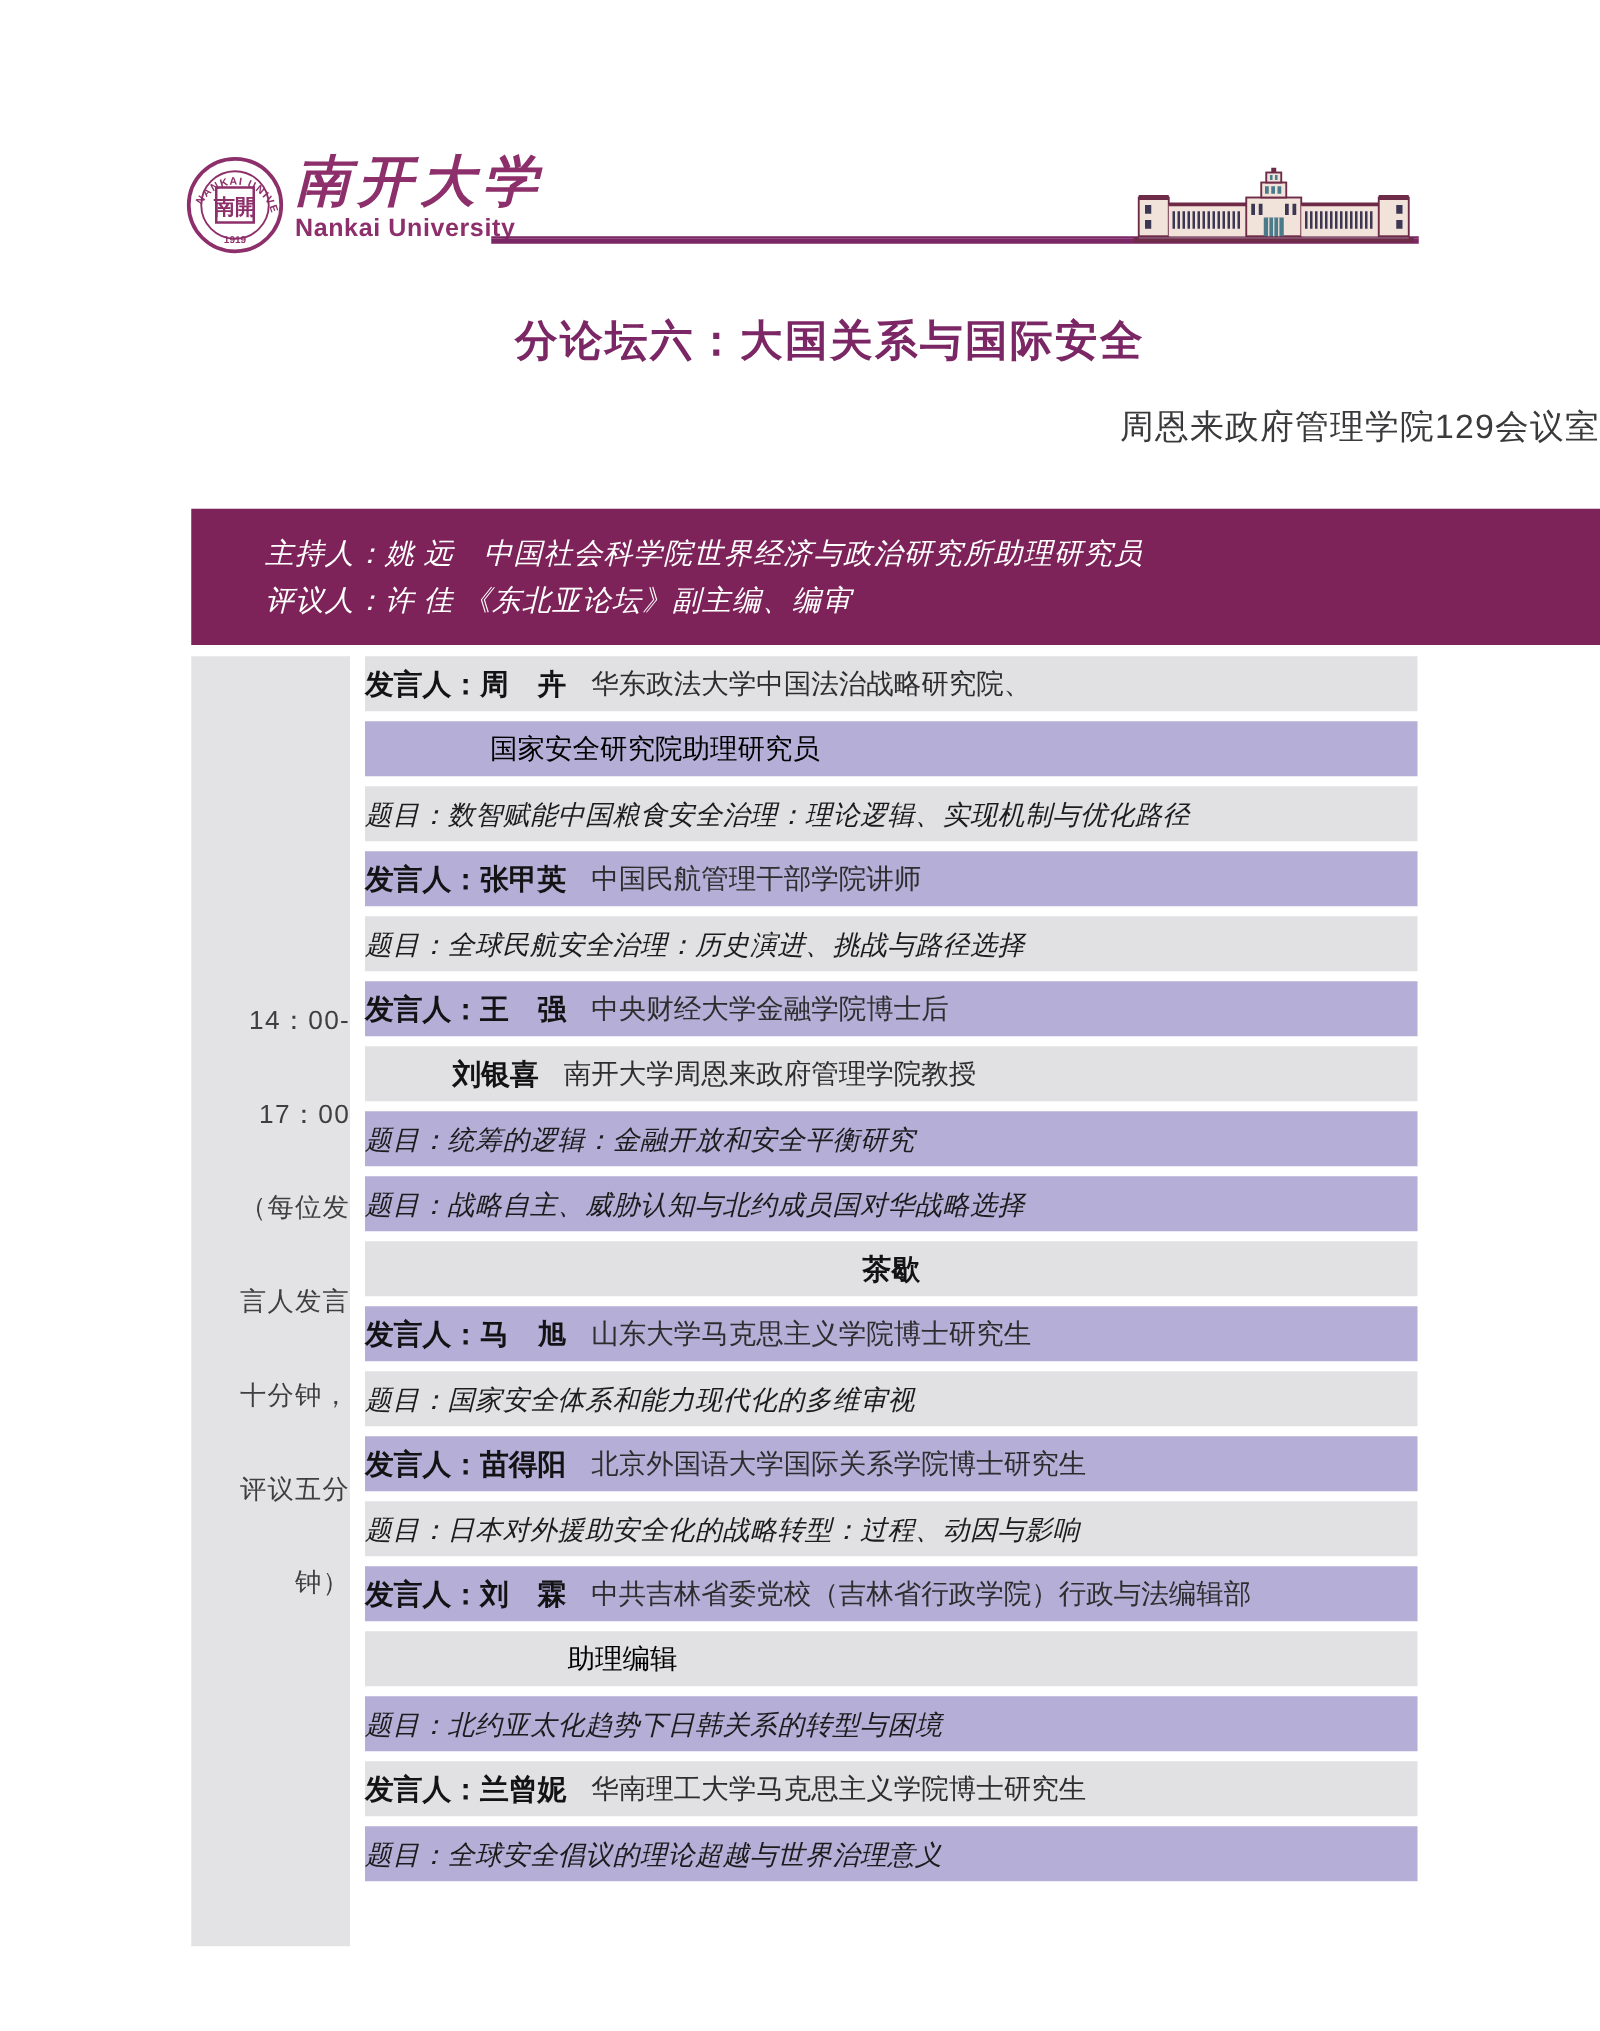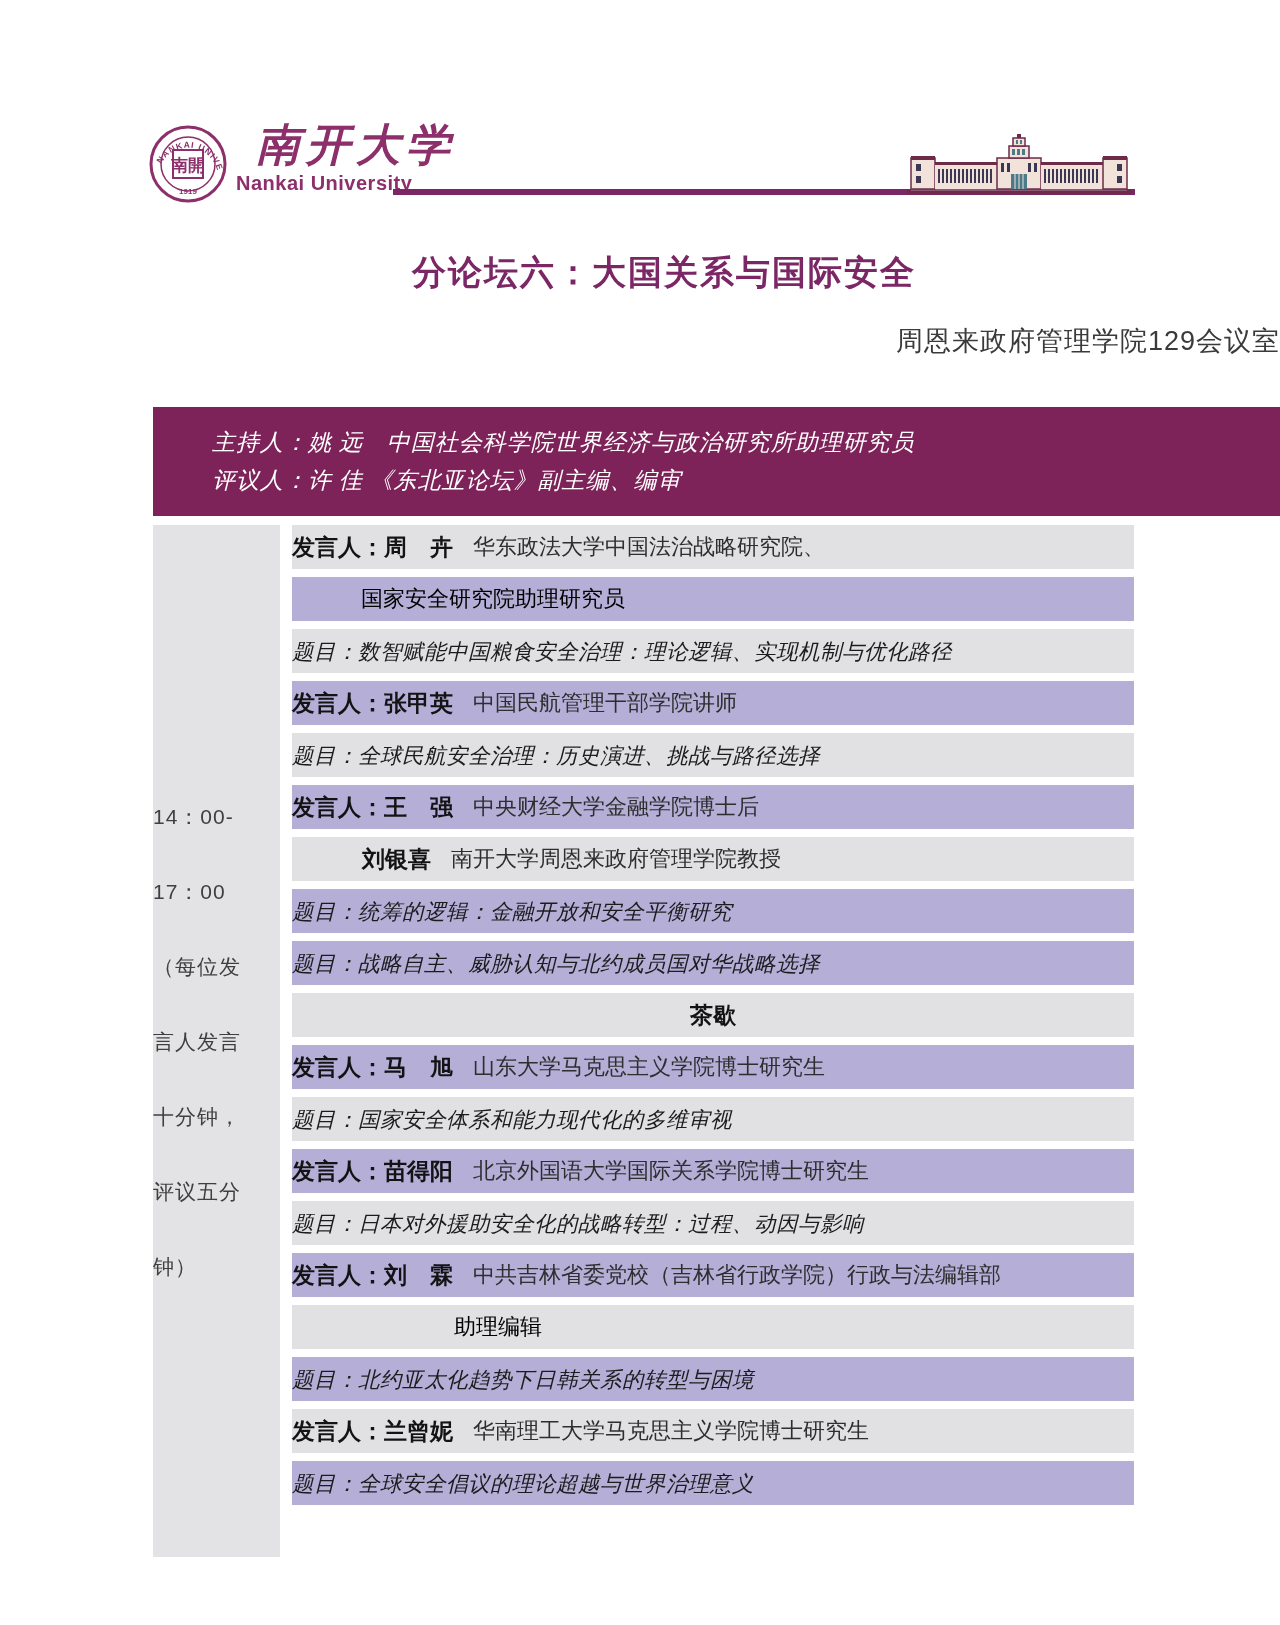--- a/index.html
+++ b/index.html
@@ -6,21 +6,21 @@
   html,body { background:#ffffff; }
   .page {
     position:relative; width:1280px; height:1625px; background:#ffffff;
     font-family:"Liberation Sans", sans-serif; overflow:hidden;
   }
   
   .seal { position:absolute; left:148px; top:124px; width:80px; height:80px; }
   .logo-text { position:absolute; left:236px; top:122px; width:220px; }
   .logo-cn {
     font-size:44px; font-weight:700; color:#8d2f6a; letter-spacing:6px;
-    font-style:italic; font-family:"Liberation Serif", serif; line-height:48px;text-align:right;
+    font-style:italic; font-family:"Liberation Serif", serif; line-height:48px;
   }
   .logo-en { font-size:20px; font-weight:700; color:#8d2f6a; letter-spacing:0.5px; margin-top:2px; }
   .rule {
     position:absolute; left:393px; top:189px; width:742px; height:3px;
     border-top:2px solid #7c2765; border-bottom:4px solid #7c2765;
   }
   .building { position:absolute; left:903px; top:134px; width:232px; height:66px; }
   
   .forum-title {
     position:absolute; left:0; top:250px; width:100%; text-align:center;
@@ -36,21 +36,21 @@
     background:#7d2359; color:#ffffff; padding:17px 0 0 59px;
   }
   .banner-line {
     font-family:"Liberation Serif", serif; font-style:italic;
     font-size:23px; line-height:38px; letter-spacing:1px; white-space:pre;
   }
   
   .time-col {
     position:absolute; left:153px; top:525px; width:127px; height:1032px;
     background:#e3e3e5; display:flex; flex-direction:column; justify-content:center;
-    align-items:flex-start;
+    align-items:flex-end;
   }
   .time-line { font-size:21px; color:#3f3f41; line-height:75px; letter-spacing:1px; white-space:pre; text-align:center; }
   .rows { position:absolute; left:292px; top:525px; width:842px; }
   .row { height:44px; margin-bottom:8px; display:flex; align-items:center; padding-left:0; }
   .row.gray { background:#e1e1e3; }
   .row.purple { background:#b5aed6; }
   .row .bold { font-weight:700; font-size:23px; color:#131315; white-space:pre; }
   .row .rest { font-size:22px; color:#2e2e30; margin-left:20px; white-space:pre; }
   .row.topic span {
     font-family:"Liberation Serif", serif; font-style:italic;
@@ -177,21 +177,21 @@
       <div class="time-line">十分钟，</div>
       <div class="time-line">评议五分</div>
       <div class="time-line">钟）</div>
     </div>
 
   <div class="rows">
       <div class="row gray speaker">
         <span class="bold">发言人：周　卉</span>
         <span class="rest">华东政法大学中国法治战略研究院、</span>
       </div>
-      <div class="row purple cont" style="padding-left: 69px;">
+      <div class="row purple cont" style="padding-left: 100px;">
         <span style="font-size: 22px;">国家安全研究院助理研究员</span>
       </div>
       <div class="row gray topic">
         <span>题目：数智赋能中国粮食安全治理：理论逻辑、实现机制与优化路径</span>
       </div>
       <div class="row purple speaker">
         <span class="bold">发言人：张甲英</span>
         <span class="rest">中国民航管理干部学院讲师</span>
       </div>
       <div class="row gray topic">

